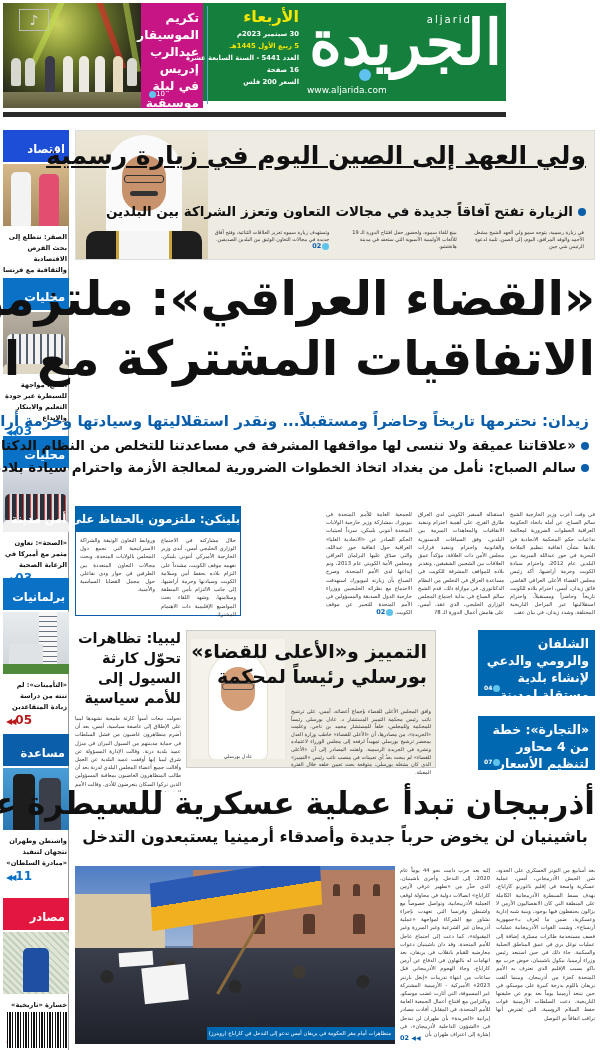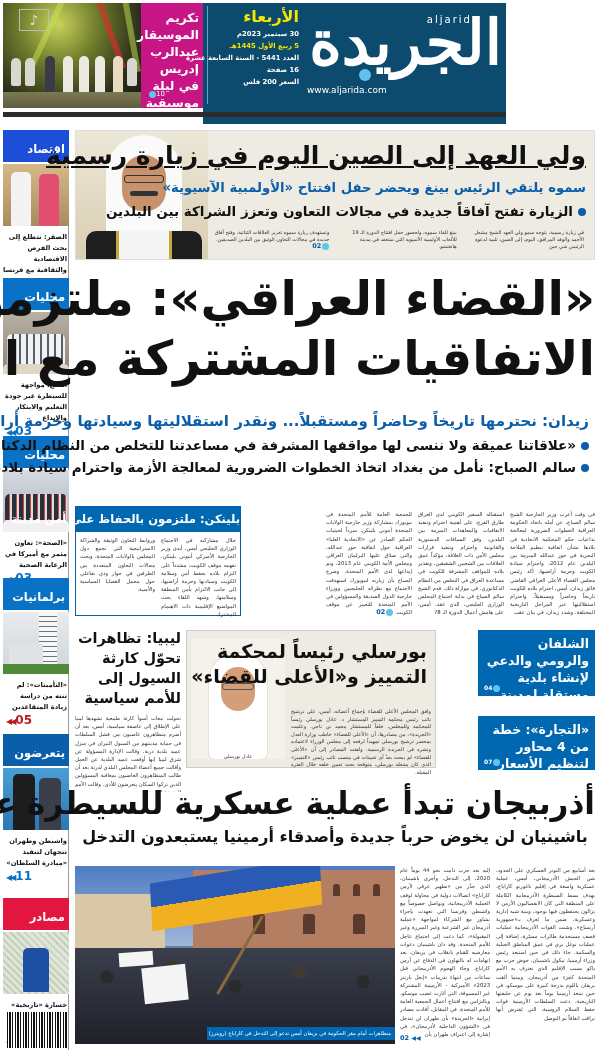--- a/index.html
+++ b/index.html
@@ -13,21 +13,21 @@
   .promo-photo { position: absolute; left: 0; top: 0; width: 138px; height: 105px;
     background: radial-gradient(ellipse at 40% 20%, #c9d25c 0%, #6d7a2a 35%, #2b2e1c 70%, #1a1a12 100%); overflow: hidden; }
   .promo-photo .beam { position: absolute; width: 6px; height: 80px; background: rgba(200,230,80,0.5); top: -10px; transform-origin: top; }
   .promo-photo .stage-fig { position: absolute; bottom: 14px; width: 10px; height: 38px; border-radius: 5px 5px 2px 2px; background: #ece9e0; }
   .promo-photo .floor { position: absolute; bottom: 0; left: 0; right: 0; height: 16px; background: linear-gradient(#7c7a55, #5d5b3c); }
   .promo-photo .logo-mark { position: absolute; left: 16px; top: 6px; width: 30px; height: 22px; border: 1px solid #bbb; color: #ddd; font-size: 14px; text-align: center; line-height: 20px; }
   .promo-box { position: absolute; left: 138px; top: 0; width: 62px; height: 105px; background: #c71585; color: #fff; padding: 7px 4px 0 3px; }
   .promo-box .t { font-family: "DejaVu Sans", sans-serif; font-weight: bold; font-size: 12.2px; line-height: 17px; }
   .promo-box .pg { position: absolute; left: 6px; bottom: 10px; font-size: 7px; font-weight: normal; color: #fff; }
   .promo-box .pg .dot { display: inline-block; width: 7px; height: 7px; border-radius: 50%; background: #5fc4ec; vertical-align: middle; margin-left: 2px; }
-  .brand-bar { position: absolute; left: 200px; top: 0; width: 303px; height: 121px; background: #0c4a6e; }
+  .brand-bar { position: absolute; left: 200px; top: 0; width: 303px; height: 98px; background: #15803d; }
   .info-block { position: absolute; left: 4px; top: 3px; width: 92px; height: 98px; border-left: 1px solid #5fa6d8; color: #fff; padding-right: 0; }
   .info-block .day { color: #f5e500; font-weight: bold; font-size: 16px; line-height: 22px; }
   .info-block .ln { font-size: 6.8px; font-weight: bold; line-height: 12px; white-space: nowrap; }
   .info-block .ln.hijri { color: #f5e500; }
   .logo-text { position: absolute; right: 4px; top: 5px; color: #fff; font-family: Liberation Serif, serif; font-weight: bold; font-size: 62px; line-height: 70px; letter-spacing: -2px; }
   .logo-latin { position: absolute; right: 26px; top: 11px; color: #fff; font-size: 10px; letter-spacing: 2px; direction: ltr; }
   .logo-url { position: absolute; left: 104px; top: 82px; color: #fff; font-size: 9px; direction: ltr; }
   .logo-dot { position: absolute; left: 156px; top: 66px; width: 12px; height: 12px; border-radius: 50%; background: #5ec1ee; }
   #rule { position: absolute; left: 3px; top: 112px; width: 503px; height: 5px; background: #2b2b2b; }
 
@@ -189,21 +189,21 @@
     <div class="sb-photo" style="background:linear-gradient(#e8ecef,#cdd3d8);">
       <div class="fig" style="left:36px;top:0;width:18px;height:62px;background:repeating-linear-gradient(#f7f7f7 0 4px,#6b7480 4px 5px);border-radius:0;"></div>
       <div class="fig" style="left:6px;top:32px;width:34px;height:30px;background:#dfe3e6;border-radius:0;"></div>
       <div class="fig" style="left:0;top:52px;width:66px;height:10px;background:#4f8a3a;border-radius:0;"></div>
     </div>
     <div class="sb-cap">«التأمينات»: لم تنته من دراسة زيادة المتقاعدين</div>
     <div class="sb-page" style="color:#b91c1c;"><span class="arr">◀◀</span><span>05</span></div>
   </div>
 
   <div class="sb-item" style="top:604px;">
-    <div class="sb-head" style="background:#0a5eaa;">يتعرضون</div>
+    <div class="sb-head" style="background:#0a5eaa;">مساعدة</div>
     <div class="sb-photo" style="background:linear-gradient(#4a9ed6,#2b78b3);">
       <div class="fig" style="left:10px;top:6px;width:22px;height:56px;background:#1d1d1d;"></div>
       <div class="fig" style="left:36px;top:10px;width:22px;height:52px;background:#3a3f4a;"></div>
     </div>
     <div class="sb-cap">واشنطن وطهران تتجهان لتنفيذ «مبادرة السلطان»</div>
     <div class="sb-page" style="color:#0a72c6;"><span class="arr">◀◀</span><span>11</span></div>
   </div>
 
   <div class="sb-item" style="top:768px;">
     <div class="sb-head" style="background:#e3163f;">مصادر</div>
@@ -219,21 +219,20 @@
 <div id="lead-box">
   <div class="crown-photo">
     <div class="ghutra"></div>
     <div class="face"></div>
     <div class="glasses"></div>
     <div class="mustache"></div>
     <div class="bisht"></div>
     <div class="bisht-trim"></div>
   </div>
   <div class="lead-title rtl">ولي العهد إلى الصين اليوم في زيارة رسمية</div>
-  <div class="lead-sub rtl">سموه يلتقي الرئيس بينغ ويحضر حفل افتتاح «الأولمبية الآسيوية»</div>
   <div class="lead-bullet rtl"><span class="bullet-dot"></span><span>الزيارة تفتح آفاقاً جديدة في مجالات التعاون وتعزز الشراكة بين البلدين</span></div>
   <div class="lead-cols">
     <div class="lead-col">في زيارة رسمية، يتوجه سمو ولي العهد الشيخ مشعل الأحمد والوفد المرافق، اليوم، إلى الصين، تلبية لدعوة الرئيس شي جين</div>
     <div class="lead-col">بينغ للقاء سموه، ولحضور حفل افتتاح الدورة الـ 19 للألعاب الأولمبية الآسيوية التي ستعقد في مدينة هانغتشو.</div>
     <div class="lead-col"><span>وتستهدف زيارة سموه تعزيز العلاقات الثنائية، وفتح آفاق جديدة في مجالات التعاون الوثيق بين البلدين الصديقين.</span> <span class="page-ref"><span>02</span><span class="circ"></span></span></div>
   </div>
 </div>
 
 <div id="main-head">
   <div class="mh-line">«القضاء العراقي»: ملتزمون بتنفيذ</div>
@@ -262,22 +261,22 @@
 </div>
 
 <div id="borsli-box">
   <div class="borsli-photo">
     <div class="b-ghutra"></div>
     <div class="b-face"></div>
     <div class="b-glasses"></div>
     <div class="b-cap">عادل بورسلي</div>
   </div>
   <div class="borsli-title">
+    <div>التمييز و«الأعلى للقضاء»</div>
     <div>بورسلي رئيساً لمحكمة</div>
-    <div>التمييز و«الأعلى للقضاء»</div>
   </div>
   <div class="borsli-body">وافق المجلس الأعلى للقضاء بإجماع أعضائه، أمس، على ترشيح نائب رئيس محكمة التمييز المستشار د. عادل بورسلي رئيساً للمحكمة وللمجلس، خلفاً للمستشار محمد بن ناجي. وعلمت «الجريدة»، من مصادرها، أن «الأعلى للقضاء» خاطب وزارة العدل بمحضر ترشيح بورسلي تمهيداً لرفعه إلى مجلس الوزراء لاعتماده ونشره في الجريدة الرسمية. ولفتت المصادر إلى أن «الأعلى للقضاء» لم يبحث بعدُ أي تعيينات في منصب نائب رئيس «التمييز» الذي كان يشغله بورسلي، متوقعة بحث تعيين خلفه خلال الفترة المقبلة.</div>
 </div>
 
 <div class="side-box" style="top:630px;height:66px;">
   <div class="t">الشلفان والرومي والدعي لإنشاء بلدية مستقلة لمدينة الكويت</div>
   <div class="pg"><span>04</span><span class="circ"></span></div>
 </div>
 <div class="side-box" style="top:716px;height:54px;">
   <div class="t">«التجارة»: خطة من 4 محاور لتنظيم الأسعار</div>

